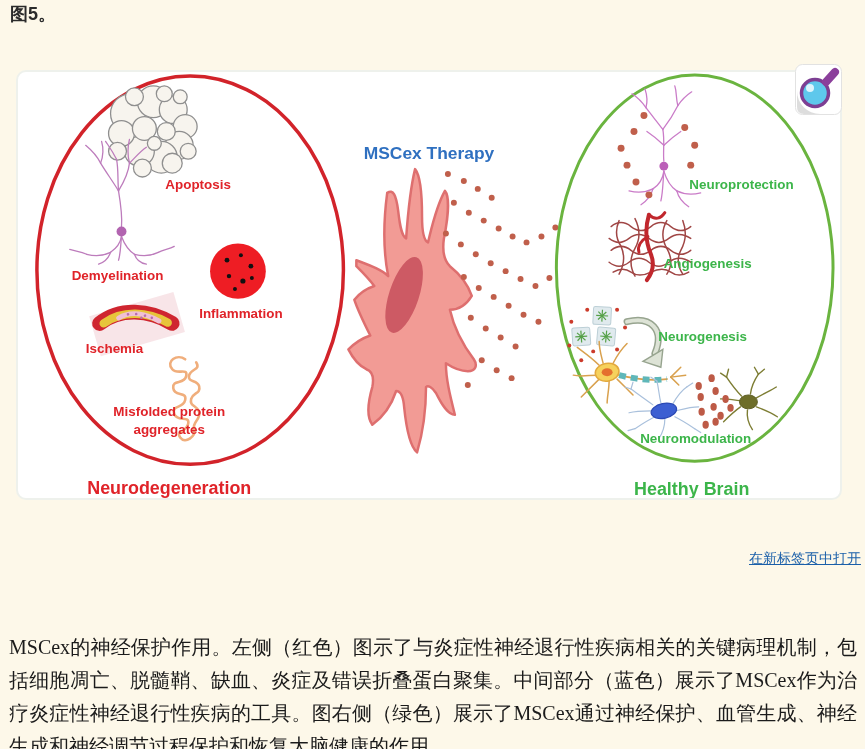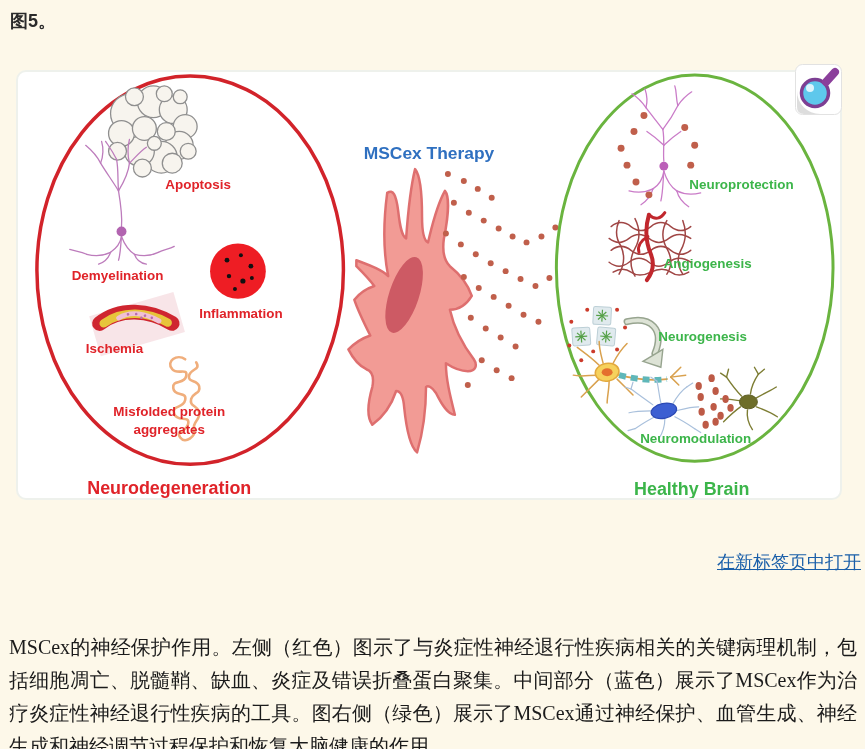--- a/index.html
+++ b/index.html
@@ -2,36 +2,36 @@
 <html><head>
 <meta charset="utf-8">
 <style>
   html,body{margin:0;padding:0;}
   body{
     width:865px;height:749px;position:relative;overflow:hidden;
     background:#fdf8e9;
     font-family:"Liberation Sans",sans-serif;
   }
   .fig-label{
-    position:absolute;left:10px;top:9px;
+    position:absolute;left:10px;top:2px;
     font-size:18px;font-weight:600;color:#2b2b2b;
   }
   .panel{
     position:absolute;left:16px;top:70px;width:826px;height:430px;
     box-sizing:border-box;background:#ffffff;
     border:2px solid #eef1ec;border-radius:10px;
   }
   .panel svg.fig{display:block;width:100%;height:100%;}
   .zoom-btn{
     position:absolute;top:-8px;right:-2px;width:47px;height:51px;
     cursor:pointer;background:transparent;border:none;padding:0;
   }
   .open-link{
     position:absolute;top:550px;right:4px;
-    font-size:18px;color:#1a5fa9;text-decoration:underline;
+    font-size:14px;color:#1a5fa9;text-decoration:underline;
     font-weight:500;
   }
   .caption{
     position:absolute;left:9px;right:8px;top:611px;
     font-family:"Liberation Serif",serif;
     font-size:20px;line-height:33px;color:#1b1b1b;
     text-align:justify;
   }
   .lbl{font-family:"Liberation Sans",sans-serif;font-weight:bold;font-size:13.5px;}
   .lbl-big{font-family:"Liberation Sans",sans-serif;font-weight:bold;font-size:18px;}

